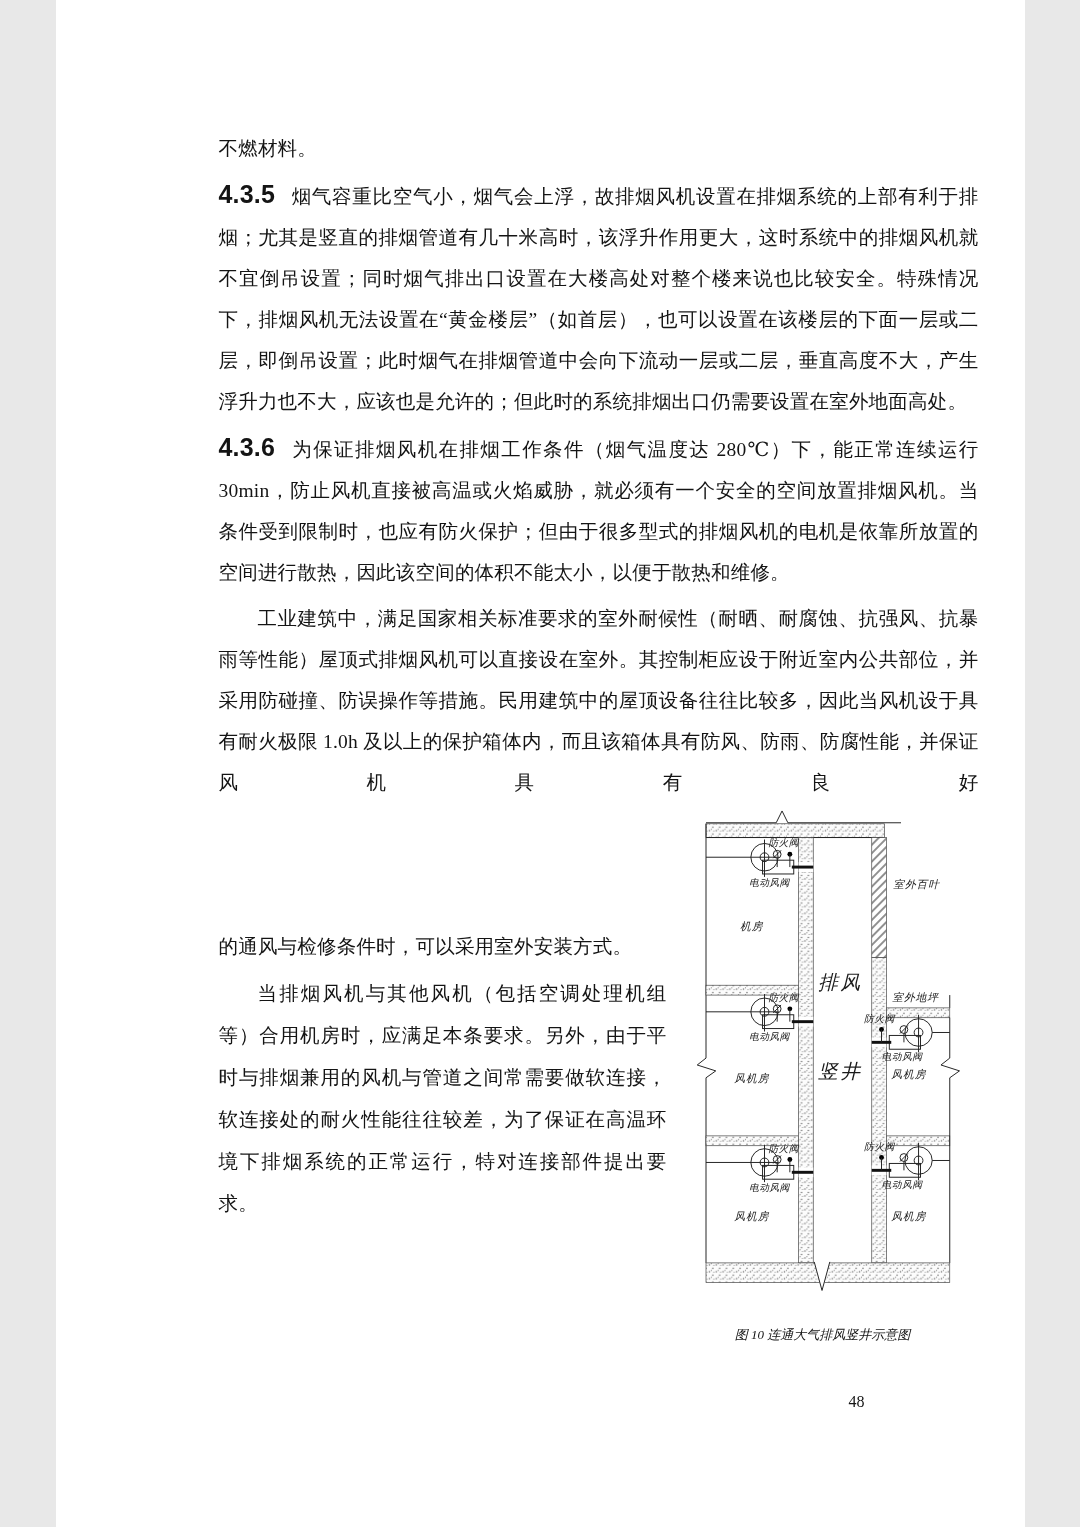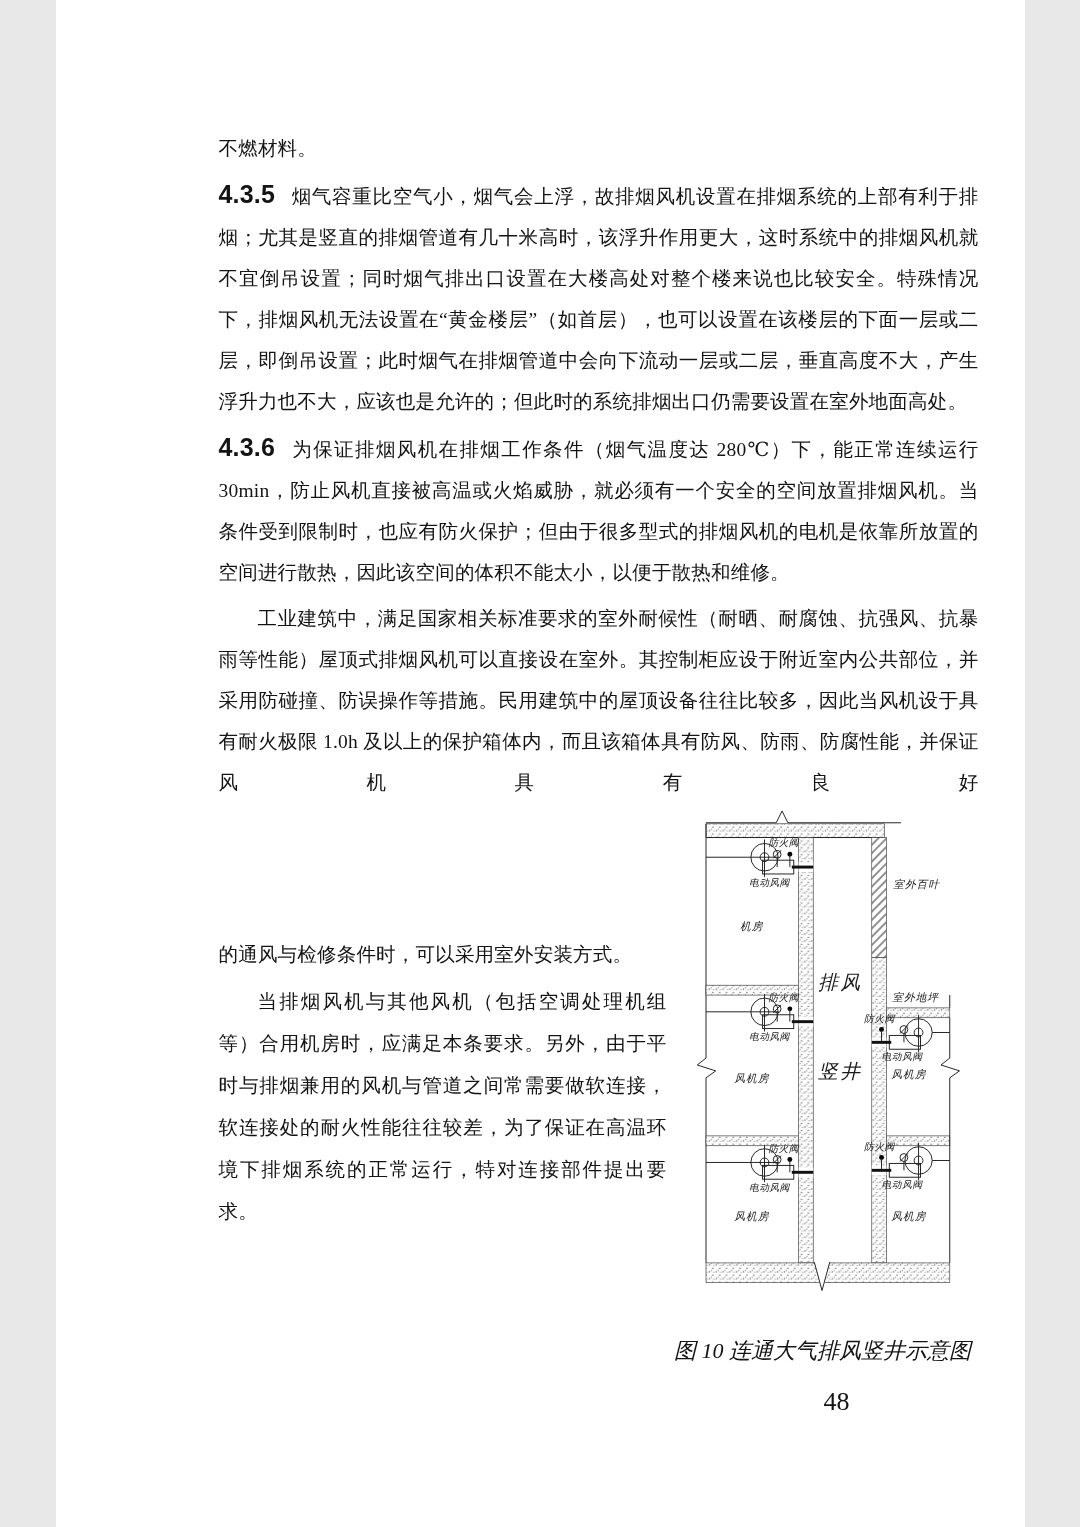--- a/index.html
+++ b/index.html
@@ -18,24 +18,24 @@
     font-weight:bold; font-size:25px; margin-right:16px;
   }
   .indent { text-indent:39px; }
   .fill-last { text-align-last:justify; }
   .columns { display:flex; align-items:center; }
   .left-col { width:448px; flex:none; }
   .left-col p { line-height:42px; }
   .figure-box { flex:none; width:312px; margin-left:auto; }
   .figure-box svg { display:block; }
   .figure-caption {
-    text-align:center; font-size:22px; margin-top:19px; line-height:24px;
+    text-align:center; font-size:13px; margin-top:3px; line-height:24px;
   }
   .page-number {
-    position:absolute; top:1390px; right:175px; font-size:26px; line-height:24px;text-align:right;
+    position:absolute; top:1390px; right:160px; font-size:16px; line-height:24px;text-align:right;
   }
   
   svg .ln { stroke:#222; fill:none; stroke-width:1; }
   svg .slab { stroke:#444; stroke-width:0.7; }
   svg .thick { stroke:#111; stroke-width:3; fill:none; }
   svg text { fill:#1a1a1a; font-family:"Liberation Serif","DejaVu Serif",serif; }
   svg .lbl  { font-size:10px; letter-spacing:0.5px; }
   svg .room { font-size:11px; letter-spacing:1px; }
   svg .shaft-word { font-size:20px; letter-spacing:3px; }
 </style>

